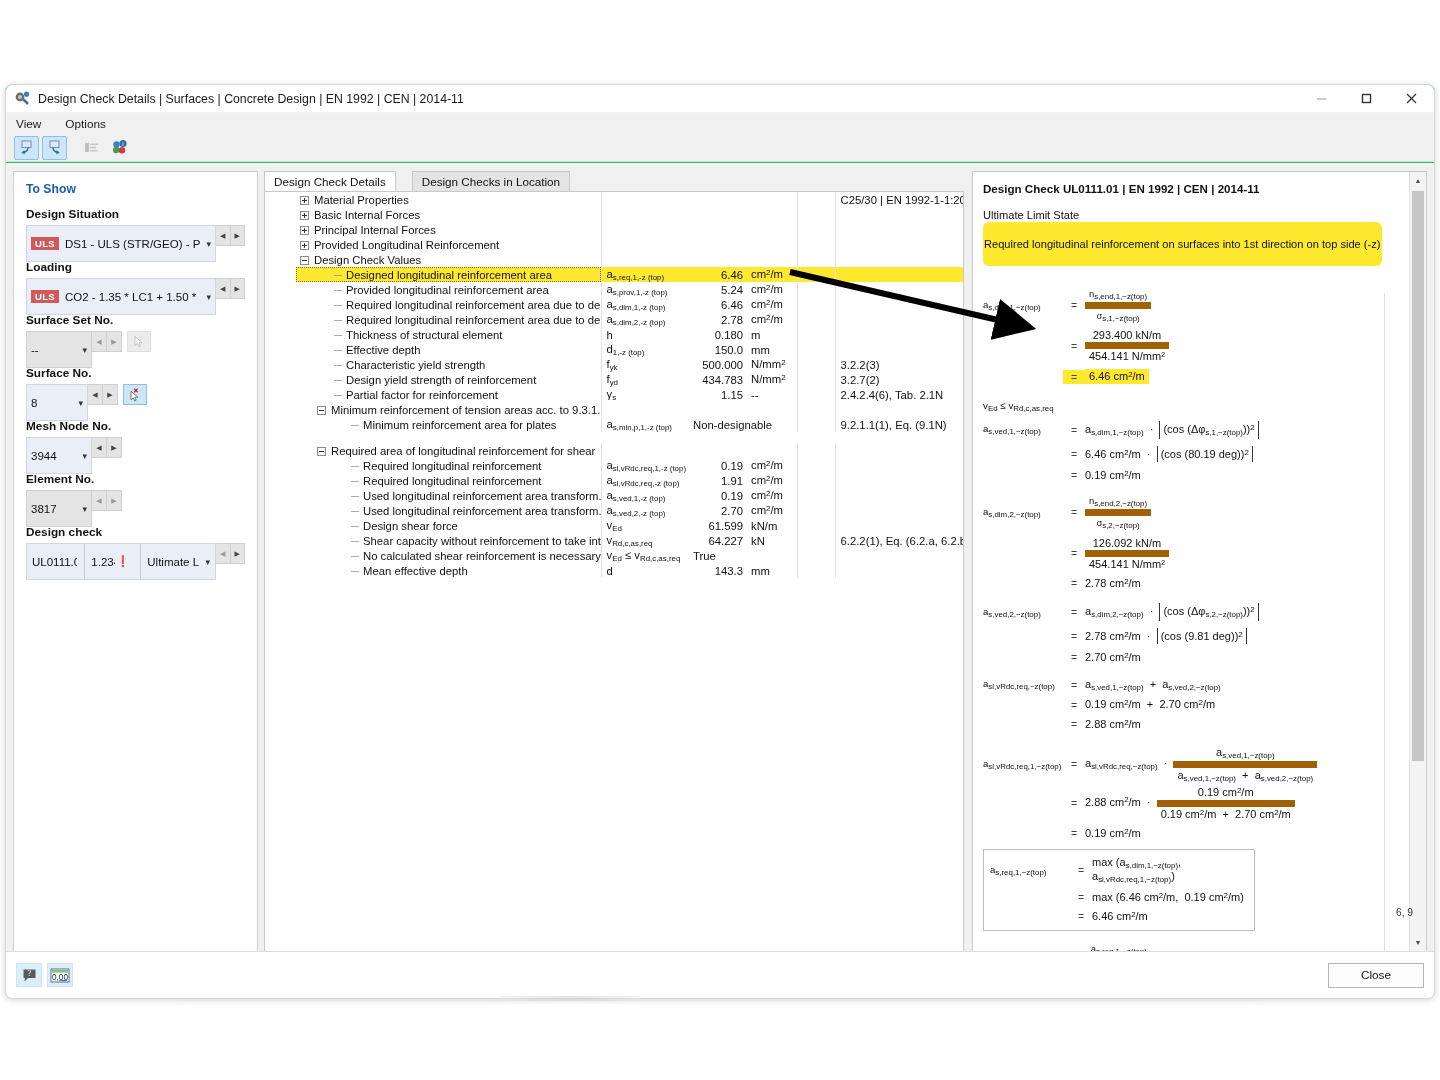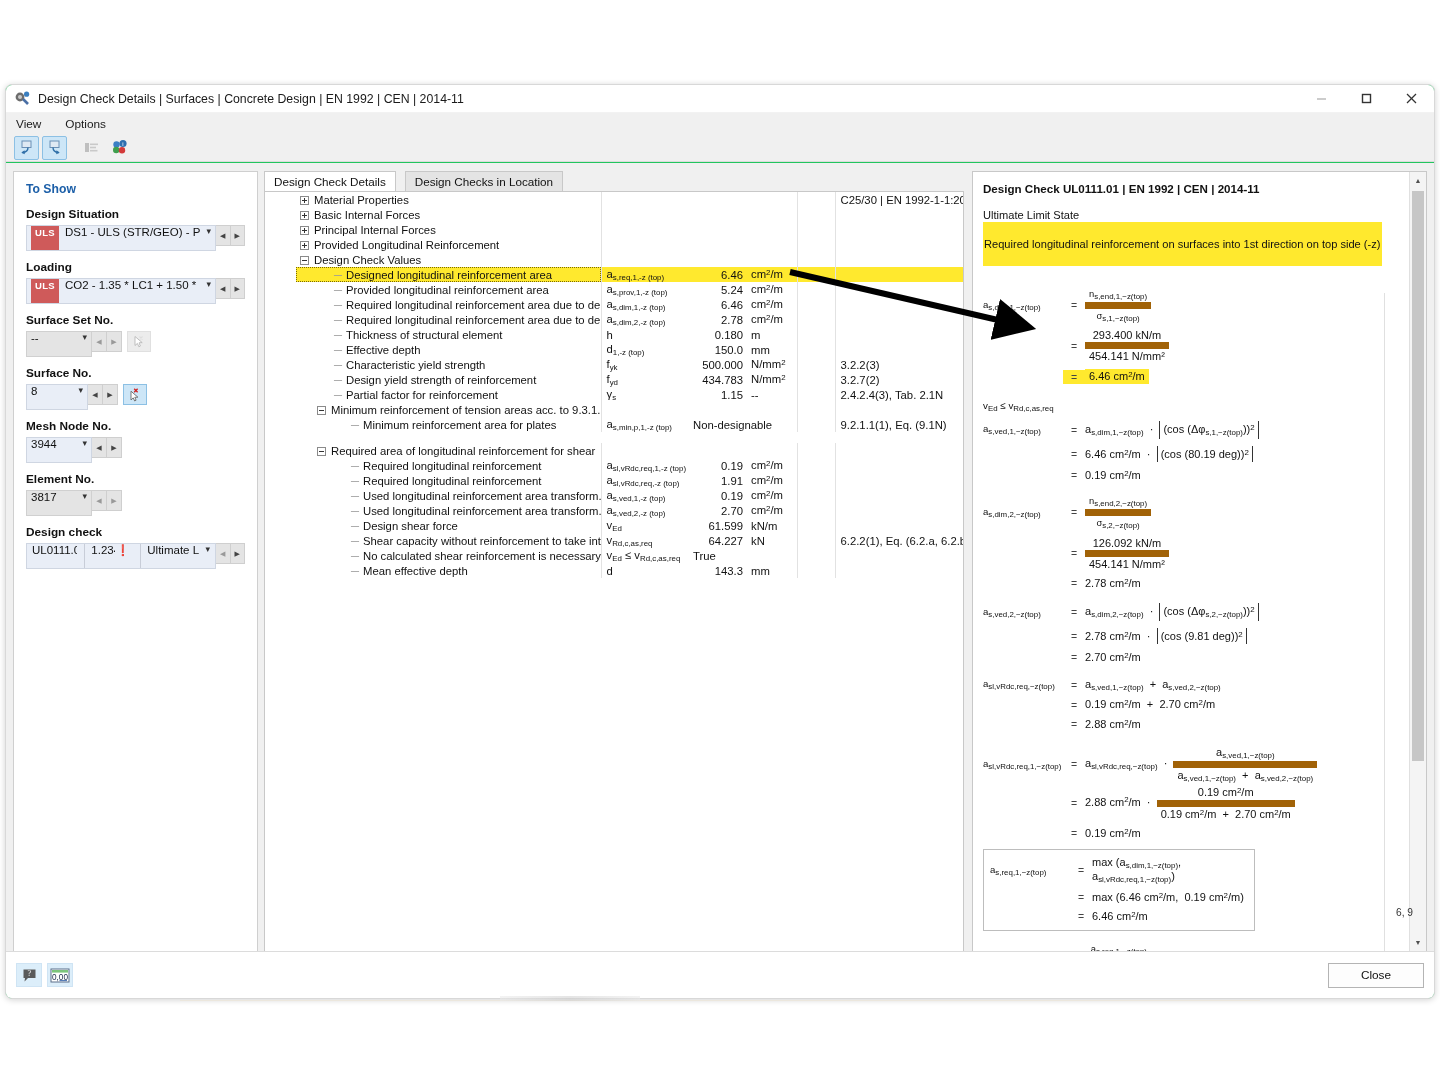--- a/index.html
+++ b/index.html
@@ -95,24 +95,24 @@
     margin-bottom: 11px;
   }
   .fld-label {
     font-size: 11.8px; color: #111; font-weight: bold;
     margin-bottom: 4px;
   }
   .fld-row { display: flex; align-items: stretch; margin-bottom: 14px; height: 21px; }
   .combo {
     background: #e9eef7;
     border: 1px solid #cfd6e2;
-    display: flex; 
+    display: flex; align-items: center;
     font-size: 11.5px; color: #111;
     padding: 0 4px;
-    height: 26px;
+    height: 37px;
     position: relative;
   }
   .combo.grey { background: #e4e4e4; border-color: #d0d0d0; }
   .uls-badge {
     background: #cf5a5a; color: #fff;
     font-size: 9.5px; font-weight: bold;
     padding: 1px 4px; margin-right: 6px;
     letter-spacing: .3px;
   }
   .combo .ctext { white-space: nowrap; overflow: hidden; }
@@ -144,21 +144,21 @@
     left: 258px; top: 8px;
     width: 700px; height: 781px;
   }
   .tabs { display: flex; height: 21px; align-items: flex-end; }
   .tab {
     font-size: 11.7px; color: #111;
     padding: 3px 9px 3px 9px;
     background: #e4e4e4;
     border: 1px solid #c8c8c8;
     border-bottom: none;
-    margin-right: 9px;
+    margin-right: 16px;
     height: 21px;
   }
   .tab.sel { background: #ffffff; border-bottom: 1px solid #ffffff; }
   .treebox {
     position: absolute;
     left: 0; top: 20px; right: 0; bottom: 0;
     background: #ffffff;
     border: 1px solid #c8c8c8;
     overflow: hidden;
   }
@@ -215,21 +215,21 @@
     border: 1px solid #c8c8c8;
   }
   .rp-scroll {
     position: absolute;
     left: 0; top: 0; right: 17px; bottom: 0;
     overflow: hidden;
     padding: 10px 8px 0 10px;
   }
   .rp-title { font-size: 11.6px; font-weight: bold; color: #111; margin-bottom: 14px; }
   .rp-sub { font-size: 11.1px; color: #111; margin-bottom: 1px; }
-  .rp-hl { background: #ffe92e; font-size: 11.1px; color: #111; display: inline-block; padding: 16px 1px; }
+  .rp-hl { background: #ffe92e; font-size: 11.1px; color: #111; display: inline-block; padding: 16px 1px; border-radius: 6px; }
 
   
   .eq { display: flex; align-items: center; margin-top: 7px; font-size: 10.5px; color: #111; }
   .eq .lhs { width: 80px; flex: 0 0 80px; font-size: 9.6px; }
   .eq .eqs { width: 22px; flex: 0 0 22px; text-align: center; font-size: 10.5px; color: #444; }
   .eq .rhs { font-size: 11px; }
   .frac { display: inline-block; text-align: center; vertical-align: middle; }
   .frac .num { border-bottom: 7px solid #a16207; padding: 0 4px 1px 4px; }
   .frac .den { padding: 1px 4px 0 4px; }
   .small { font-size: 9.4px; }
@@ -571,21 +571,21 @@
                   <td class="c-unit">N/mm<sup>2</sup></td>
                   <td class="c-cmp"></td>
                   <td class="c-ref">3.2.7(2)</td>
                 </tr>
                 <tr>
                   <td class="c-name ind-l3"><span class="dash">─</span>Partial factor for reinforcement</td>
                   <td class="c-sym">γ<sub>s</sub></td>
                   <td class="c-val">1.15</td>
                   <td class="c-unit">--</td>
                   <td class="c-cmp"></td>
-                  <td class="c-ref">2.4.2.4(3), Tab. 2.1N</td>
+                  <td class="c-ref">2.4.2.4(6), Tab. 2.1N</td>
                 </tr>
                 <tr>
                   <td class="c-name ind-l2"><span class="expander"></span>Minimum reinforcement of tension areas acc. to 9.3.1.1(1)</td>
                   <td class="c-sym"></td>
                   <td class="c-val"></td>
                   <td class="c-unit"></td>
                   <td class="c-cmp"></td>
                   <td class="c-ref"></td>
                 </tr>
                 <tr>

